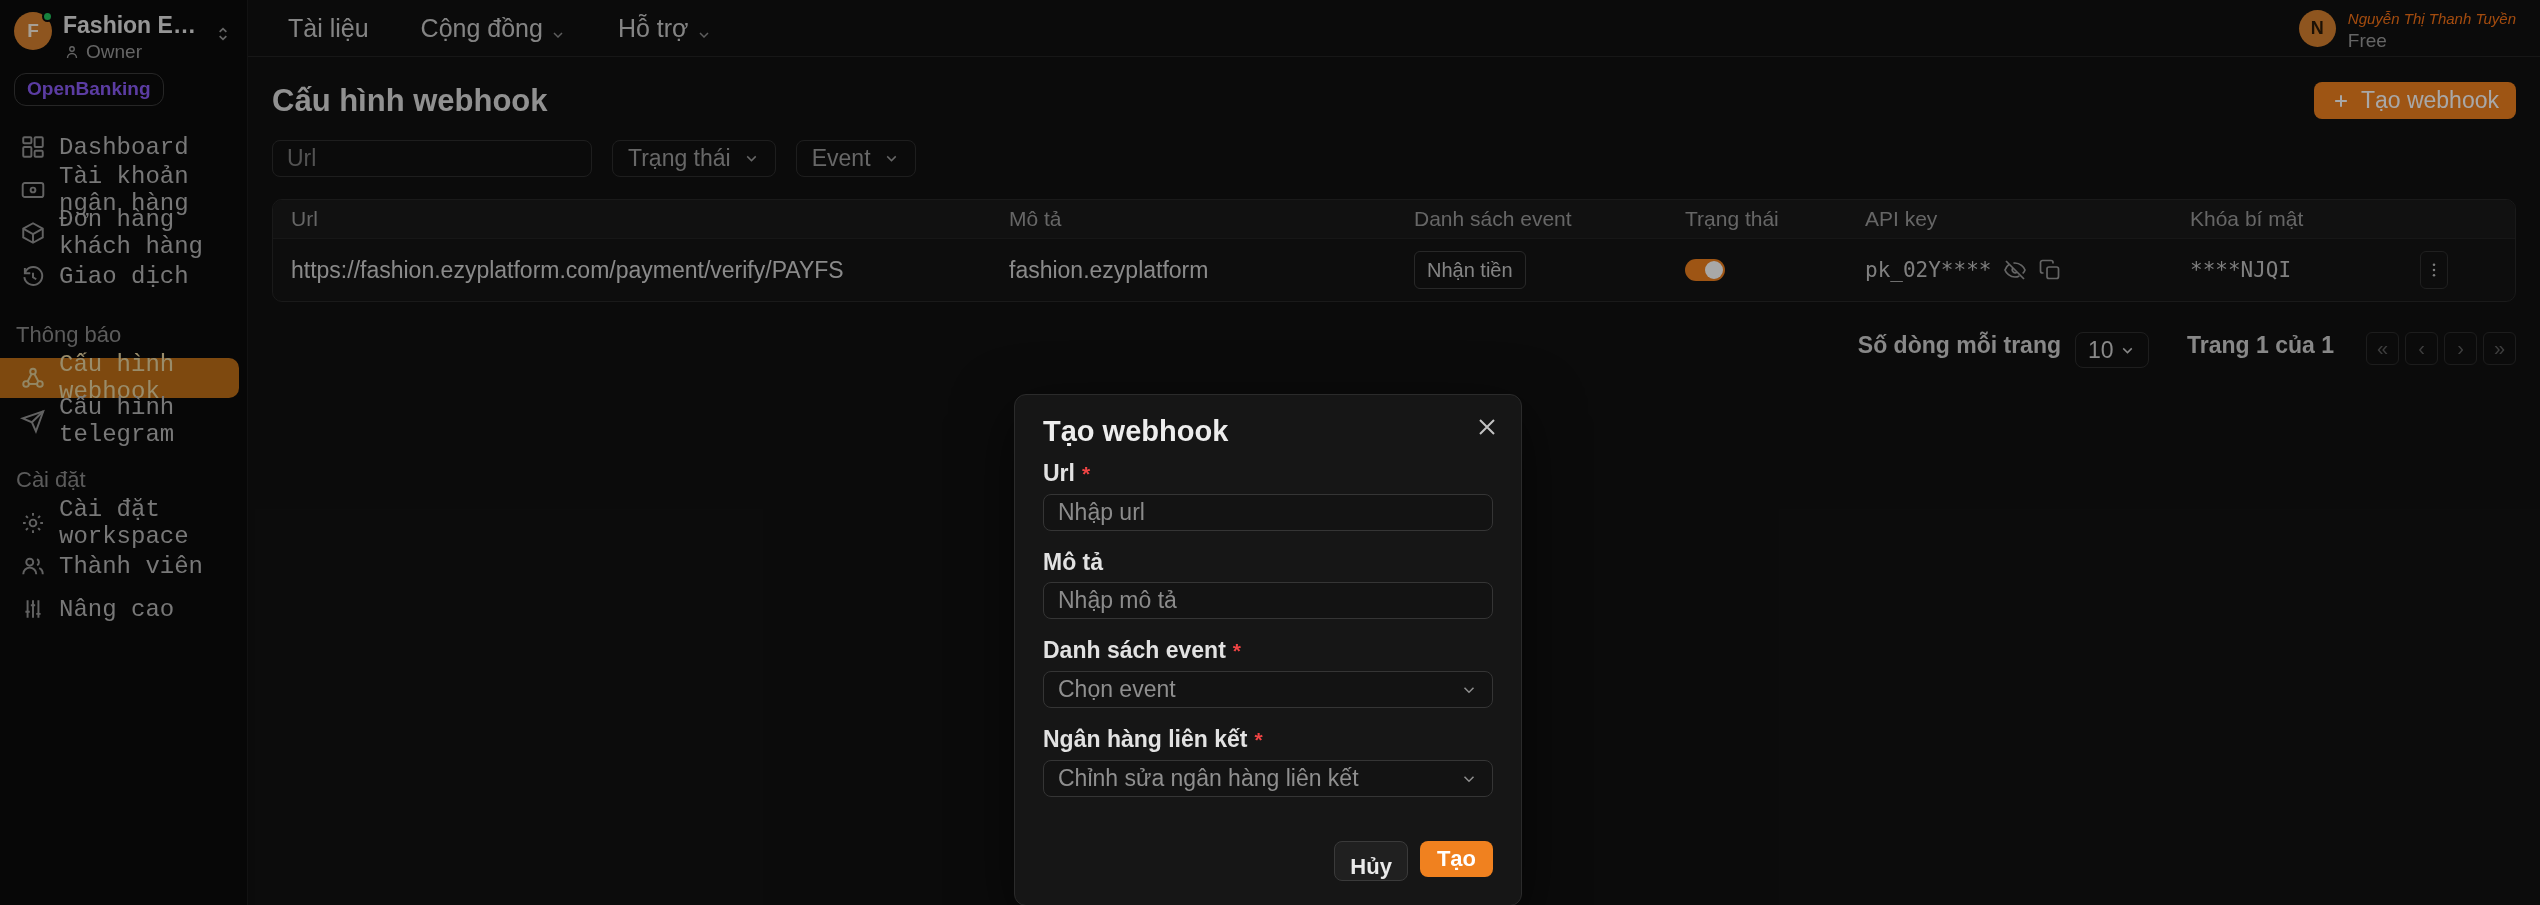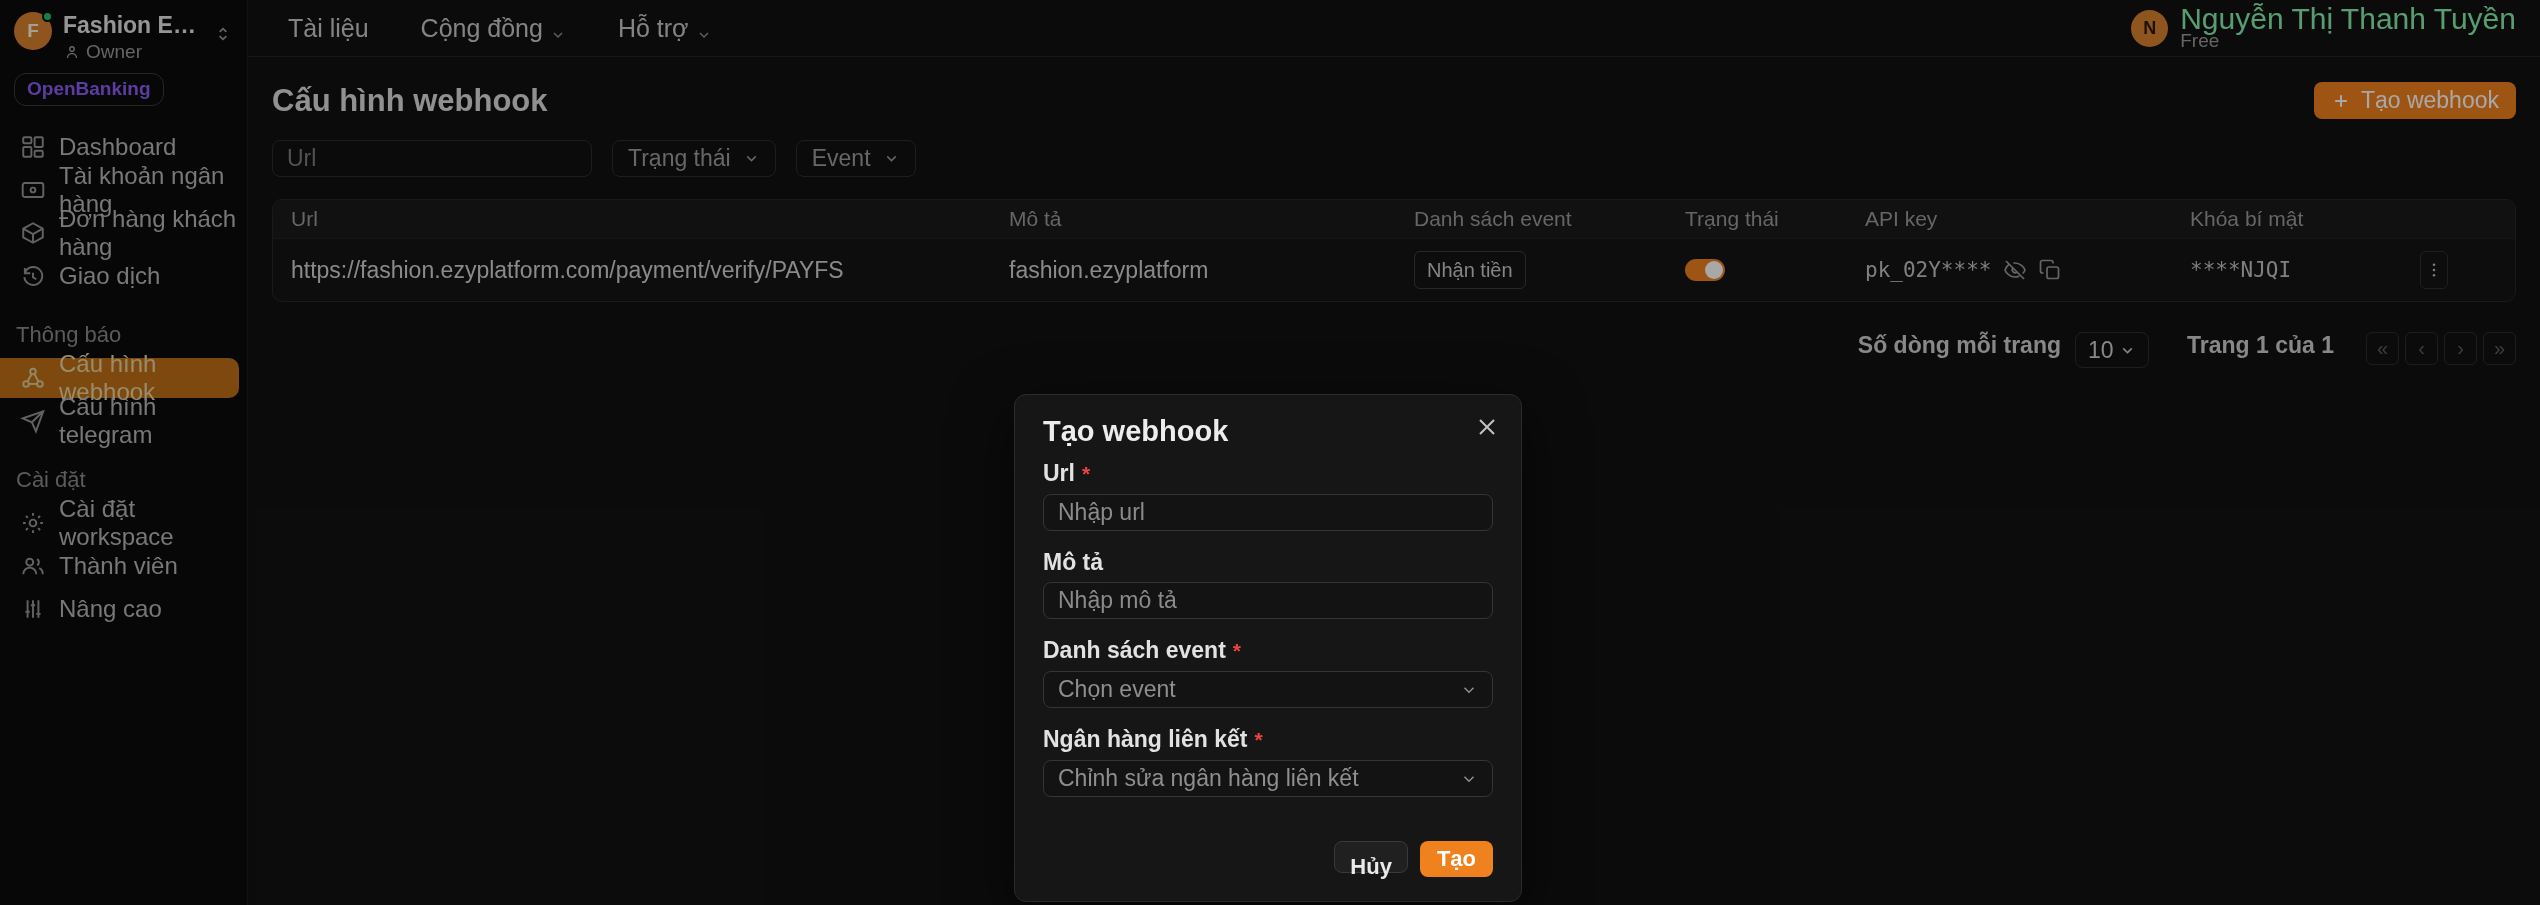--- a/index.html
+++ b/index.html
@@ -23,36 +23,36 @@
   .ws-name { font-size:23px; font-weight:700; color:#e4e4e4; white-space:nowrap;
     overflow:hidden; text-overflow:ellipsis; line-height:26px; }
   .ws-role { display:flex; align-items:center; gap:5px; color:#9a9a9a; font-size:19px; margin-top:3px; }
   .ws-expand { color:#9a9a9a; margin-top:12px; }
   .ws-badge { display:inline-block; margin:0 32px 10px 14px; padding:4px 12px 5px;
     border:1px solid #3b3b3b; border-radius:12px; font-size:19px; font-weight:700; color:#8b5cf6; }
 
   .nav { padding:8px 0 0 0; }
   .nav-item { height:40px; display:flex; align-items:center; gap:13px;
     padding-left:20px; margin:3px 8px 3px 0; border-radius:0 10px 10px 0;
-    color:#b6b6b6; font-size:24px; cursor:pointer; }
+    color:#b6b6b6; font-size:24px; cursor:pointer;font-family:Liberation Mono, monospace; }
   .nav-item .ico { color:#959595; }
   .nav-item.active { background:#c06f18; color:#e8d5a2; }
   .nav-item.active .ico { color:#dfcc96; }
   .nav-section { margin:26px 0 10px 16px; font-size:22px; color:#8a8a8a; }
 
   
   .topbar { position:absolute; left:248px; right:0; top:0; height:57px;
     border-bottom:1px solid #242424; display:flex; align-items:center; padding:0 24px 0 40px; }
   .top-links { display:flex; align-items:center; gap:52px; }
   .top-link { display:flex; align-items:flex-end; gap:7px; color:#c9c9c9; font-size:25px; cursor:pointer; }
   .top-link .chev { color:#8f8f8f; }
   .top-user { margin-left:auto; display:flex; align-items:center; gap:12px; cursor:pointer; }
   .tu-avatar { width:37px; height:37px; border-radius:50%; background:#d8822f;
     color:#2b1a08; font-size:18px; font-weight:700; display:flex; align-items:center; justify-content:center; }
-  .tu-name { font-size:30px; color:#86efac; line-height:25px; }
+  .tu-name { font-size:15px; color:#f97316; line-height:25px;font-style:italic; }
   .tu-plan { font-size:19px; color:#9a9a9a; line-height:20px; }
 
   
   .main { position:absolute; left:248px; right:0; top:58px; bottom:0; padding:0 24px; }
   .page-head { margin-top:24px; display:flex; align-items:center; justify-content:space-between; }
   .page-title { font-size:31px; font-weight:700; color:#dcdcdc; }
   .btn-create { display:flex; align-items:center; gap:10px; height:37px; padding:0 17px;
     background:#f0811f; border:none; border-radius:8px; color:#fff; font-size:23px;
     font-family:inherit; cursor:pointer; }
 
@@ -110,21 +110,21 @@
     display:flex; align-items:flex-start; gap:7px; }
   .req { color:#ef4444; font-size:21px; margin-top:1px; }
   .m-input { width:100%; height:37px; background:#131313; border:1px solid #353535;
     border-radius:8px; color:#d6d6d6; font-size:23px; font-family:inherit; padding:16px 14px; }
   .m-input::placeholder { color:#8b8b8b; }
   .m-select { width:100%; height:37px; background:#131313; border:1px solid #353535;
     border-radius:8px; display:flex; align-items:center; justify-content:space-between;
     padding:0 14px; color:#8f8f8f; font-size:23px; cursor:pointer; }
   .m-select .chev { color:#8f8f8f; }
   .m-footer { margin-top:44px; display:flex; justify-content:flex-end; gap:12px; }
-  .btn-cancel { height:32px; padding:12px 15px; background:#202020; border:1px solid #3a3a3a;
+  .btn-cancel { height:40px; padding:12px 15px; background:#202020; border:1px solid #3a3a3a;
     border-radius:8px; color:#eaeaea; font-size:22px; font-weight:700; font-family:inherit; cursor:pointer; }
   .btn-submit { height:36px; padding:0 17px; background:#f0811f; border:none;
     border-radius:8px; color:#ffffff; font-size:22px; font-weight:700; font-family:inherit; cursor:pointer; }
 </style>
 </head>
 <body>
 
 <div class="screen">
 
   <aside class="sidebar">

